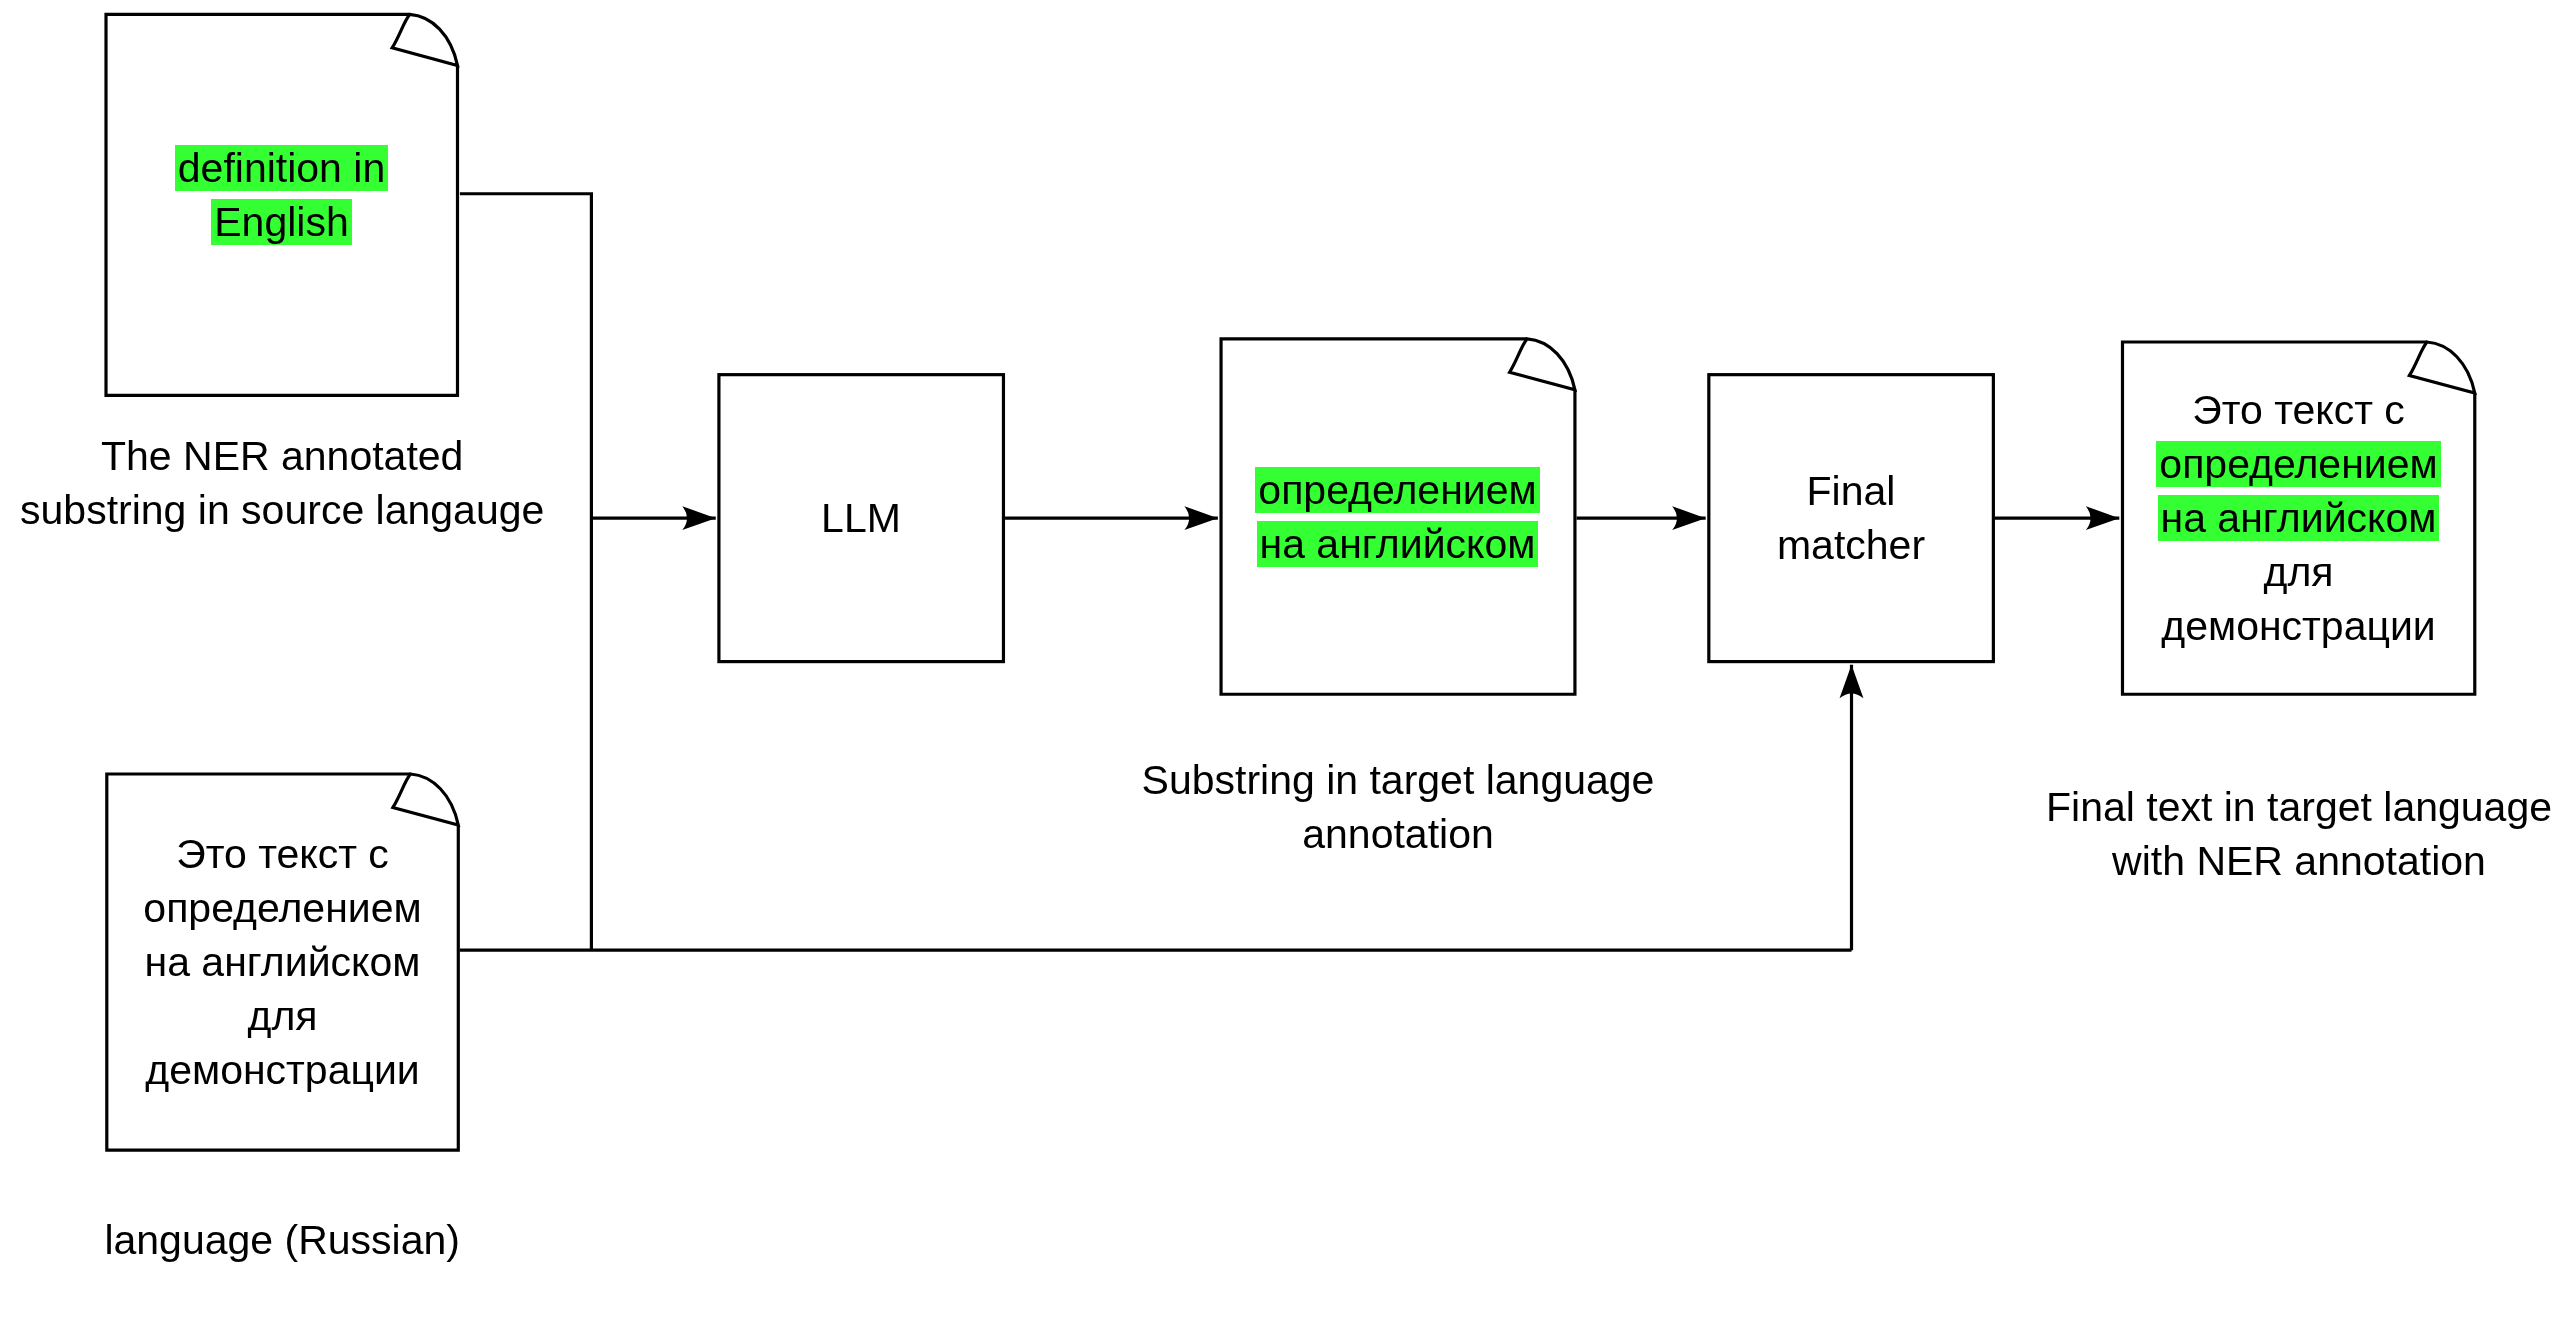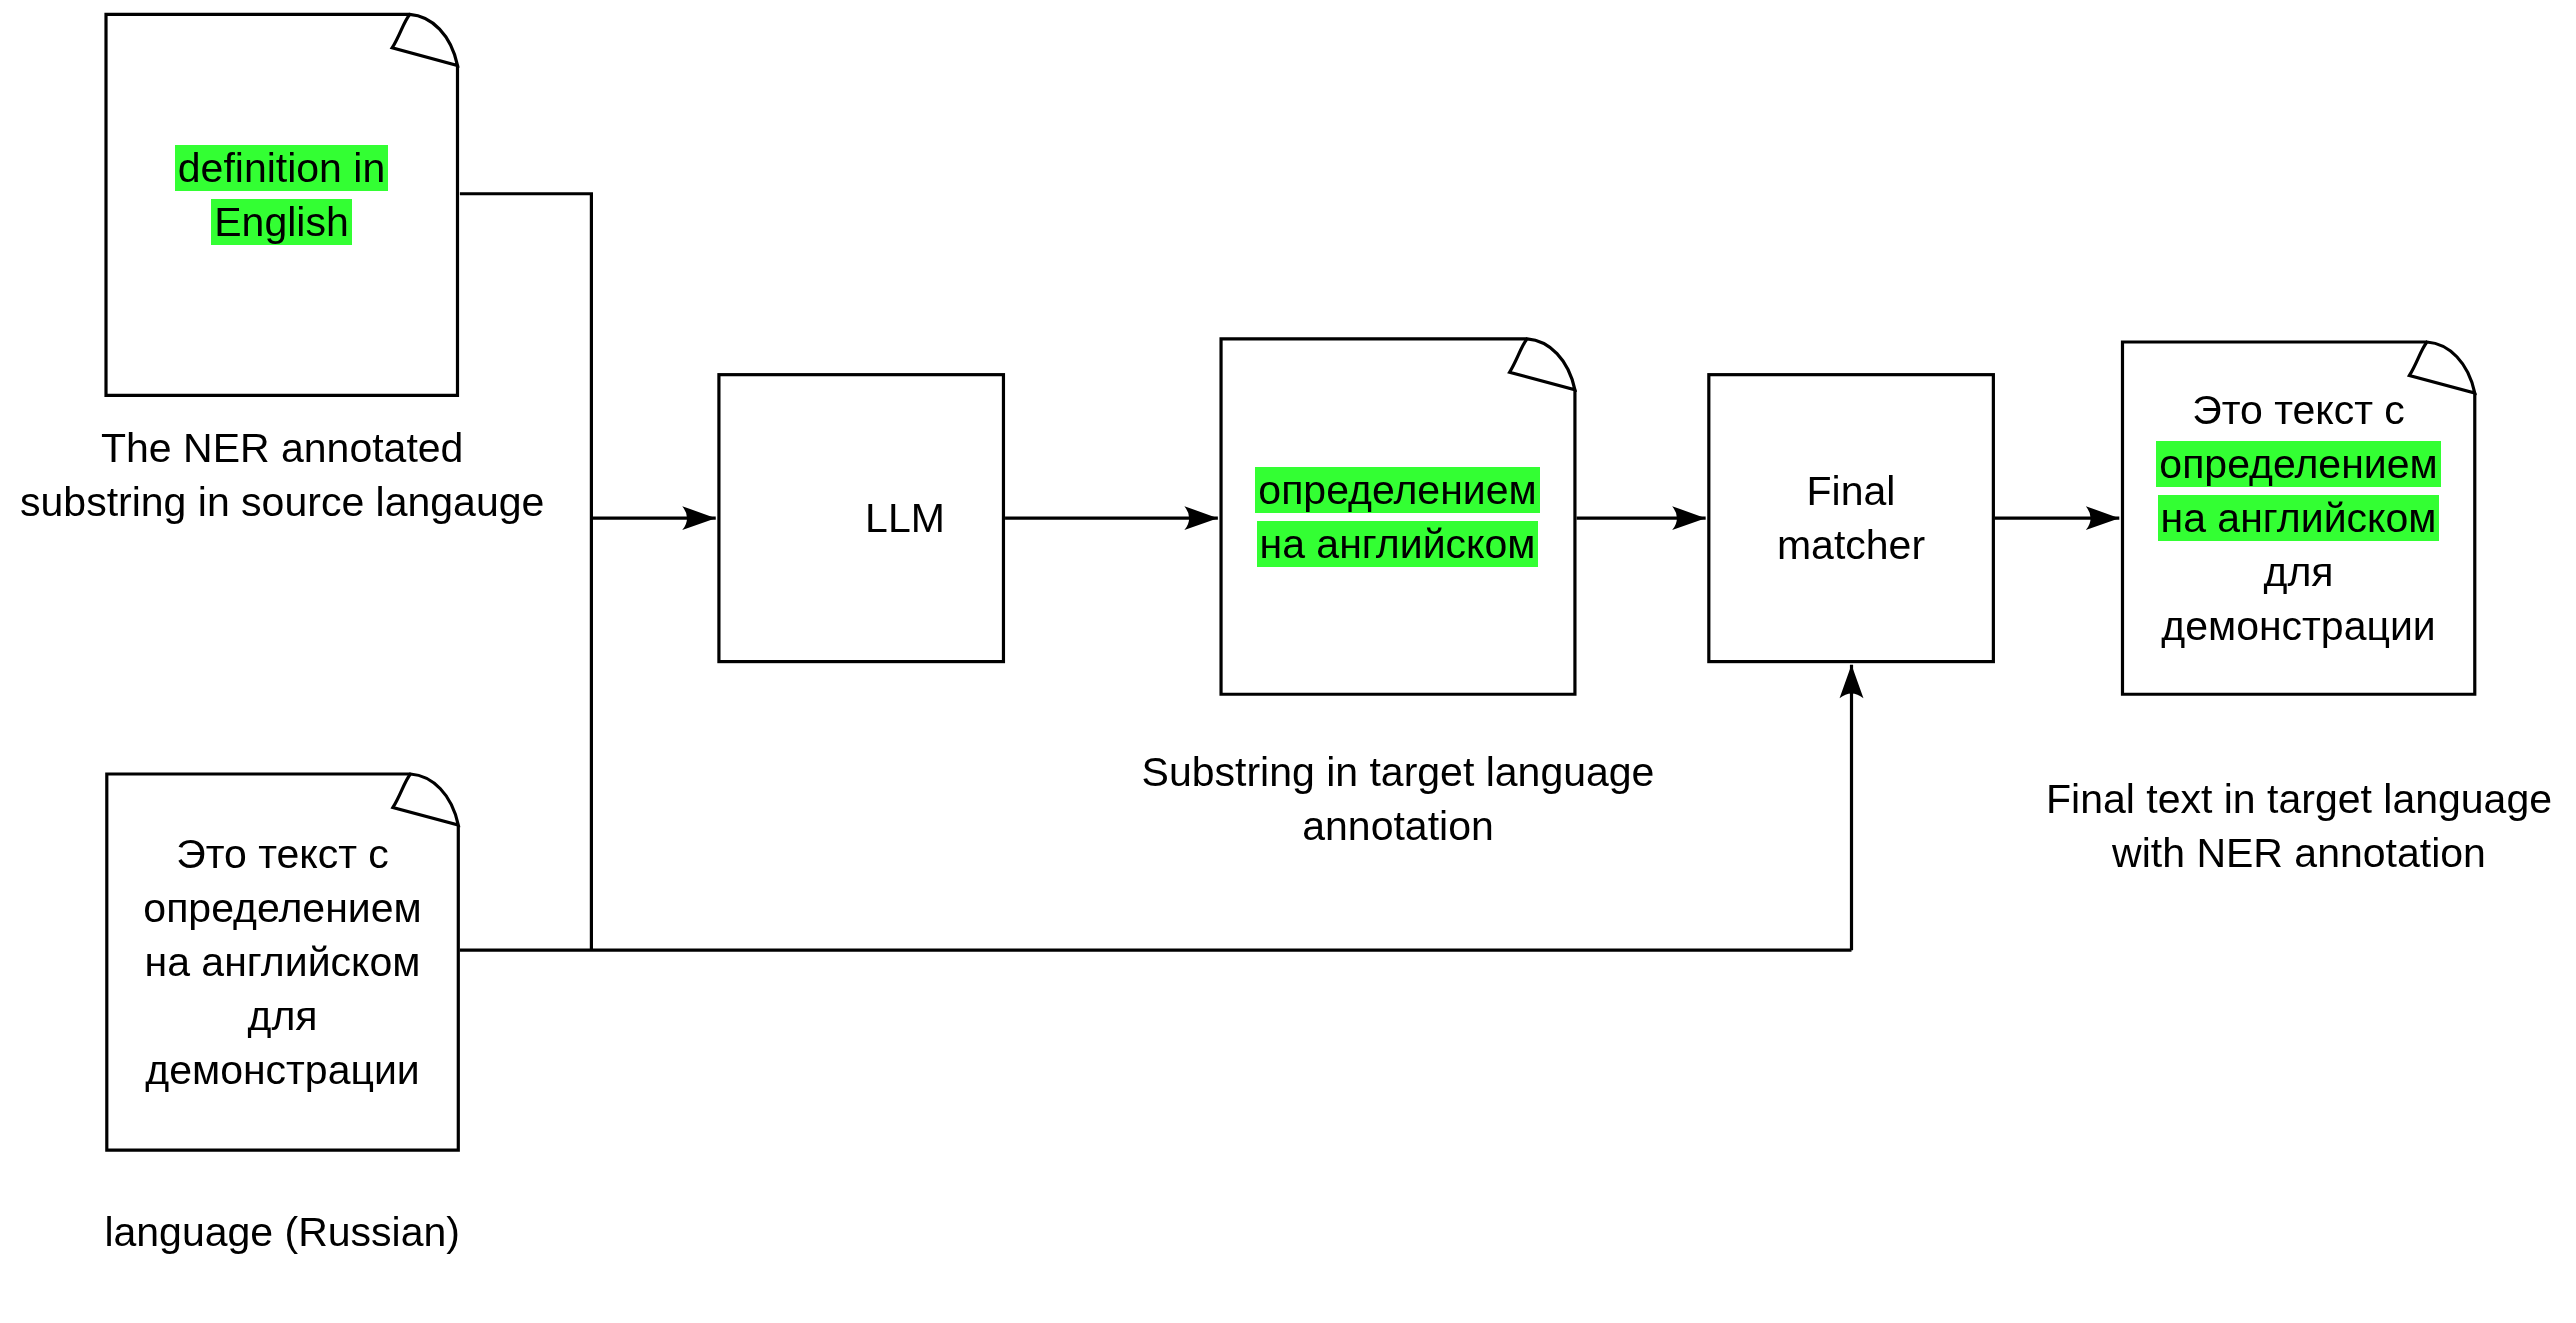--- a/index.html
+++ b/index.html
@@ -38,20 +38,21 @@
     font-size: 41px;
     line-height: 54px;
     white-space: nowrap;
   }
   .caption {
     position: absolute;
     text-align: center;
     font-size: 41px;
     line-height: 54px;
     white-space: nowrap;
+    margin-top: 8px;
   }
 </style>
 </head>
 <body>
 
 <div class="canvas">
 
   <svg class="shapes" width="2576" height="1324" viewBox="0 0 3232 1661" fill="none" stroke="#000000" stroke-width="4">
     <defs>
       <marker id="arrow" markerUnits="userSpaceOnUse" markerWidth="48" markerHeight="40" refX="44" refY="18" orient="auto">
@@ -107,21 +108,21 @@
     <div>определением</div>
     <div>на английском</div>
     <div>для</div>
     <div>демонстрации</div>
   </div>
 
   <div class="caption" style="left:3.2px; top:1205px; width:558px;">
     <div>language (Russian)</div>
   </div>
 
-  <div class="box-label" style="left:717px; top:373px; width:288px; height:290px;margin-left:44px;">
+  <div class="box-label" style="left:717px; top:373px; width:288px; height:290px;">
     <div>LLM</div>
   </div>
 
   <div class="doc-text" style="left:1219px; top:337px; width:357px; height:359px;">
     <div><span class="hl">определением</span></div>
     <div><span class="hl">на английском</span></div>
   </div>
 
   <div class="caption" style="left:1119px; top:745px; width:558px;">
     <div>Substring in target language</div>

